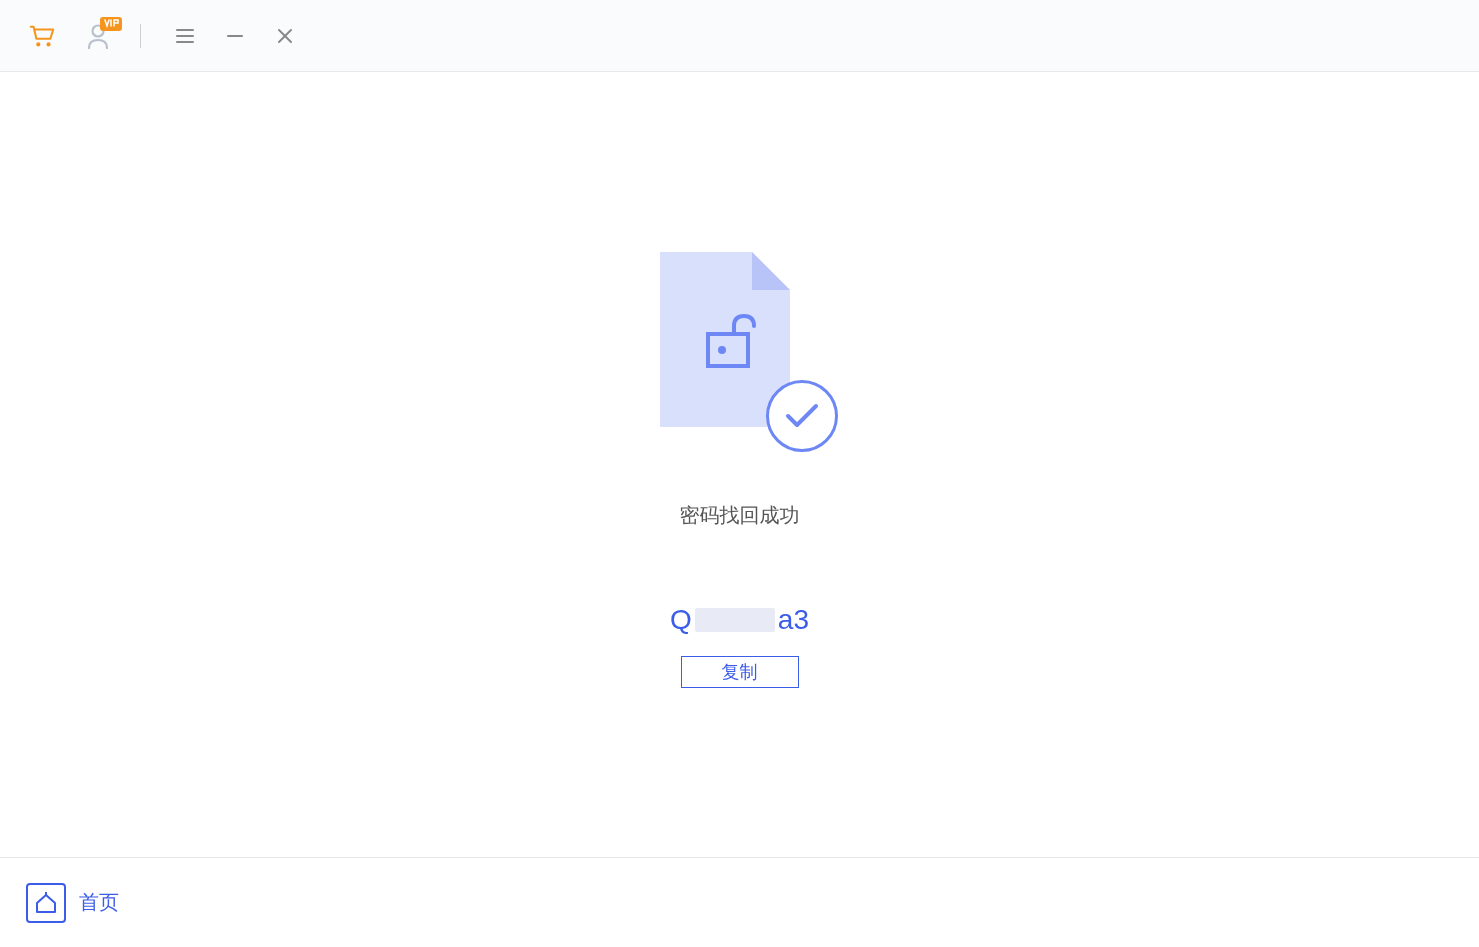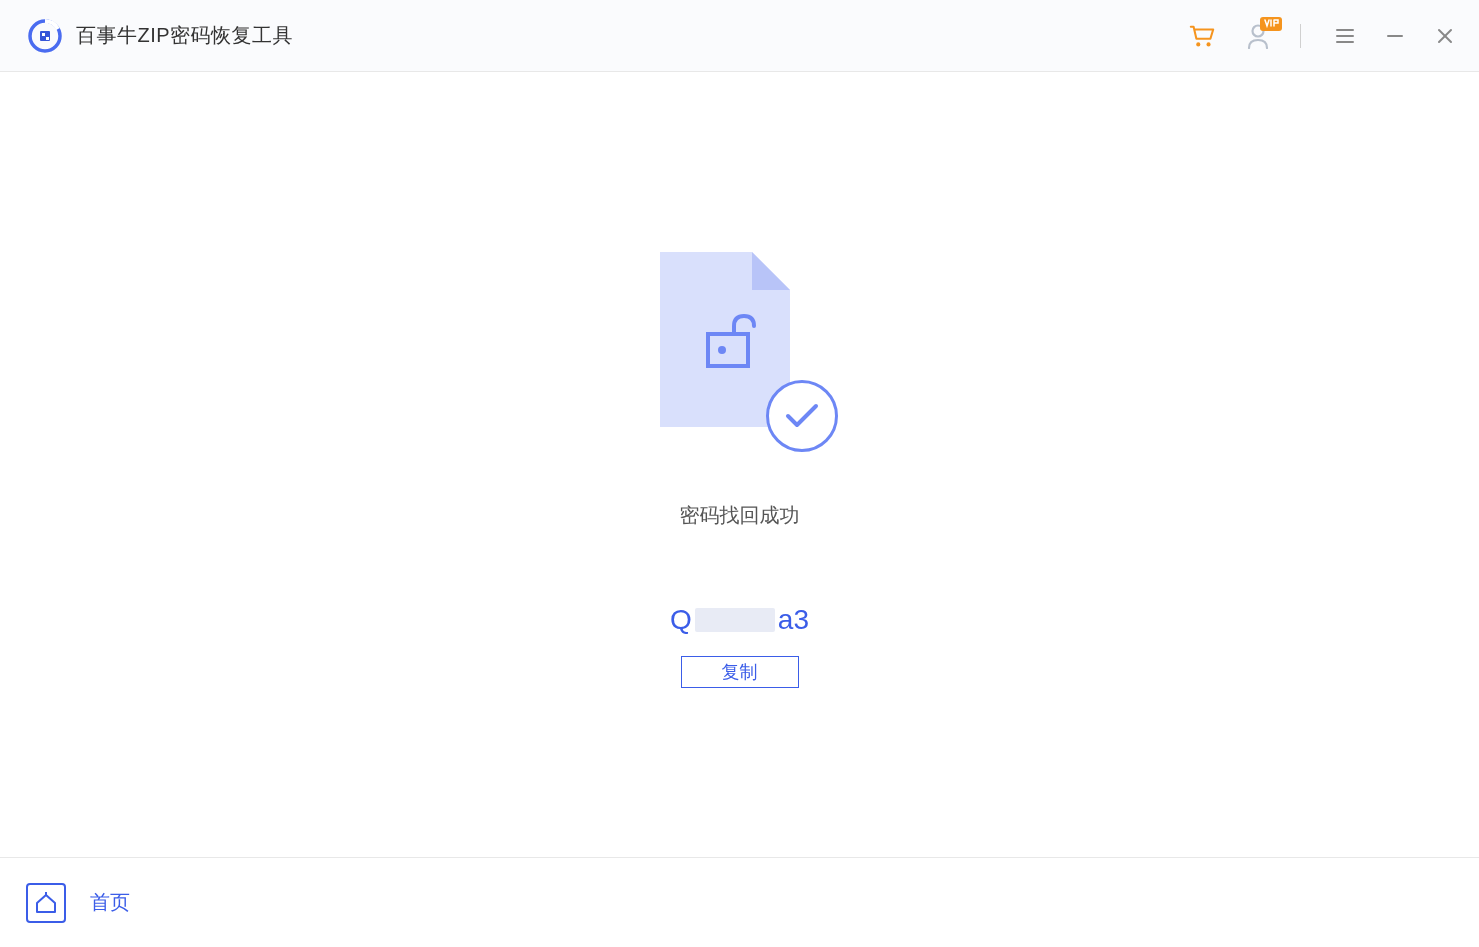--- a/index.html
+++ b/index.html
@@ -185,21 +185,21 @@
       height: 90px;
       border-top: 1px solid #e8e8e8;
       display: flex;
       align-items: center;
       padding-left: 26px;
     }
     
     .home-link {
       display: flex;
       align-items: center;
-      gap: 24px;
+      gap: 13px;
       cursor: pointer;
     }
     
     .home-icon-box {
       width: 40px;
       height: 40px;
       border: 2px solid #3b5de8;
       border-radius: 4px;
       display: flex;
       align-items: center;
@@ -220,32 +220,20 @@
     .vip-badge {
       position: absolute;
       top: -6px;
       right: -12px;
     }
   </style>
 </head>
 <body>
 
 <div class="titlebar">
-  <div class="titlebar-left">
-    <div class="app-logo">
-      <svg width="34" height="34" viewBox="0 0 34 34">
-        <circle cx="17" cy="17" r="15" fill="none" stroke="#4a6cf0" stroke-width="3.5"></circle>
-        <path d="M 17 2 A 15 15 0 0 1 30 10" fill="none" stroke="#ffffff" stroke-width="4" stroke-linecap="butt"></path>
-        <rect x="12" y="12" width="10" height="10" fill="#3555d8" rx="1"></rect>
-        <rect x="14" y="14" width="3" height="3" fill="#ffffff"></rect>
-        <rect x="18" y="18" width="3" height="3" fill="#ffffff"></rect>
-      </svg>
-    </div>
-    <div class="app-title">百事牛ZIP密码恢复工具</div>
-  </div>
 
   <div class="titlebar-right">
     <div class="icon-button">
       <svg width="30" height="28" viewBox="0 0 30 28">
         <path d="M 3 4 L 6 4 L 9 17 L 24 17 L 27 7 L 8 7" fill="none" stroke="#f5941e" stroke-width="2.2" stroke-linecap="round" stroke-linejoin="round"></path>
         <circle cx="11" cy="23" r="2.2" fill="#f5941e"></circle>
         <circle cx="22" cy="23" r="2.2" fill="#f5941e"></circle>
       </svg>
     </div>
 

